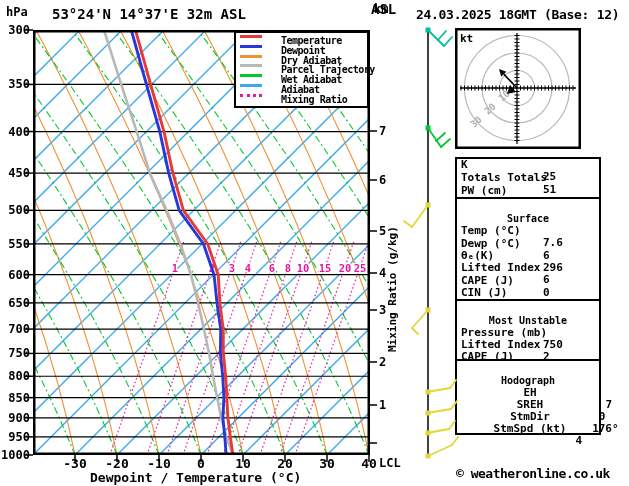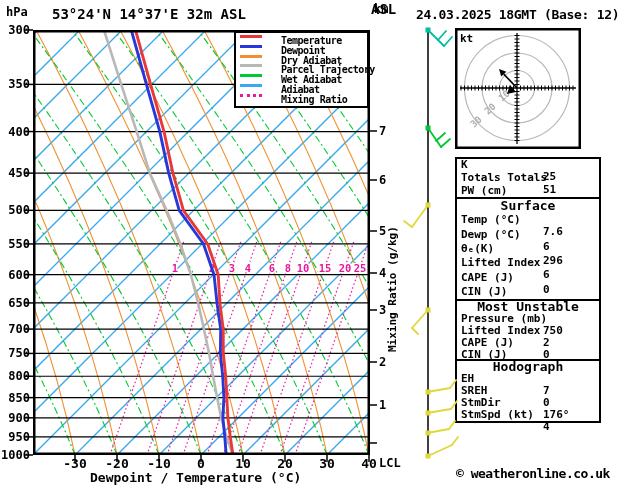--- a/index.html
+++ b/index.html
@@ -21,21 +21,21 @@
   #title{left:52px;top:6px;font-size:14px;white-space:pre;}
   #km{left:374px;top:2px;font-size:12px;}
   #asl{left:371px;top:1px;font-size:14px;}
   #datetime{left:416px;top:7px;font-size:13px;letter-spacing:-0.3px;white-space:nowrap;}
   #tables{left:455px;top:157px;width:146px;}
   .tbox{box-sizing:border-box;border:2px solid #000;width:146px;position:relative;
         display:flex;flex-direction:column;justify-content:space-around;background:#fff;}
   .tbox.mt{margin-top:-2px;}
   .trow{position:relative;padding-left:4px;font-size:11px;line-height:12px;white-space:nowrap;}
   .trow .val{position:absolute;left:86px;}
-  .thead{text-align:center;font-size:13px;line-height:12px;}
+  .thead{text-align:center;font-size:10px;line-height:12px;margin-top:14px;}
   #footer{left:456px;top:466px;font-size:13px;letter-spacing:-0.5px;white-space:nowrap;}
   #hodo{left:455px;top:28px;}
   #overlay{left:0;top:0;z-index:4;pointer-events:none;}
 </style>
 </head>
 <body>
 
 <div class="abs" id="hpa">hPa</div>
 <div class="abs" id="title">53°24'N 14°37'E 32m ASL</div>
 <div class="abs" id="km">km</div>
@@ -375,21 +375,21 @@
       <div class="trow"><div class="lab" style="display: inline;">CAPE (J)</div><div class="val">0</div></div>
       <div class="trow"><div class="lab" style="display: inline;">CIN (J)</div><div class="val">0</div></div>
     </div>
     <div class="tbox mt" style="height: 62px;">
       <div class="thead">Most Unstable</div>
       <div class="trow"><div class="lab" style="display: inline;">Pressure (mb)</div><div class="val">750</div></div>
       <div class="trow"><div class="lab" style="display: inline;">Lifted Index</div><div class="val">2</div></div>
       <div class="trow"><div class="lab" style="display: inline;">CAPE (J)</div><div class="val">0</div></div>
       <div class="trow"><div class="lab" style="display: inline;">CIN (J)</div><div class="val">0</div></div>
     </div>
-    <div class="tbox mt" style="height: 64px;">
+    <div class="tbox mt" style="height: 76px; align-items: center;">
       <div class="thead">Hodograph</div>
       <div class="trow"><div class="lab" style="display: inline;">EH</div><div class="val">7</div></div>
       <div class="trow"><div class="lab" style="display: inline;">SREH</div><div class="val">0</div></div>
       <div class="trow"><div class="lab" style="display: inline;">StmDir</div><div class="val">176°</div></div>
       <div class="trow"><div class="lab" style="display: inline;">StmSpd (kt)</div><div class="val">4</div></div>
     </div>
   </div>
 <div class="abs" id="footer">© weatheronline.co.uk</div>
 
 </body></html>

